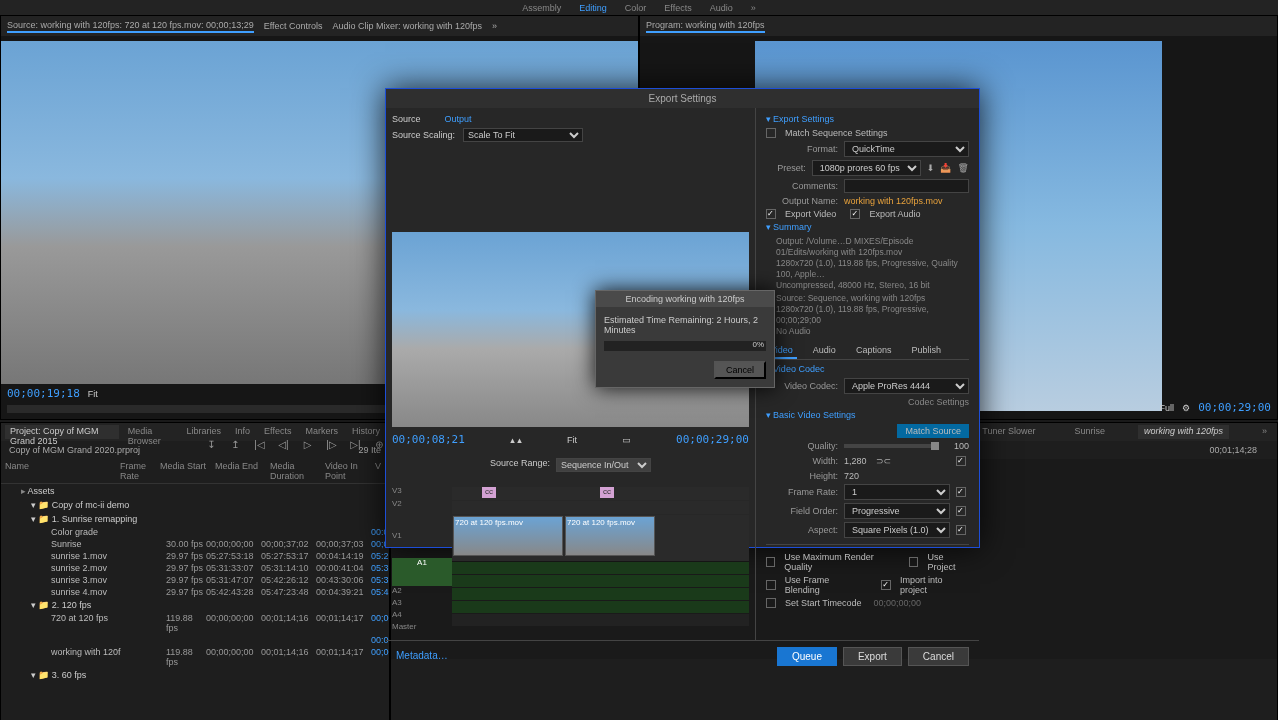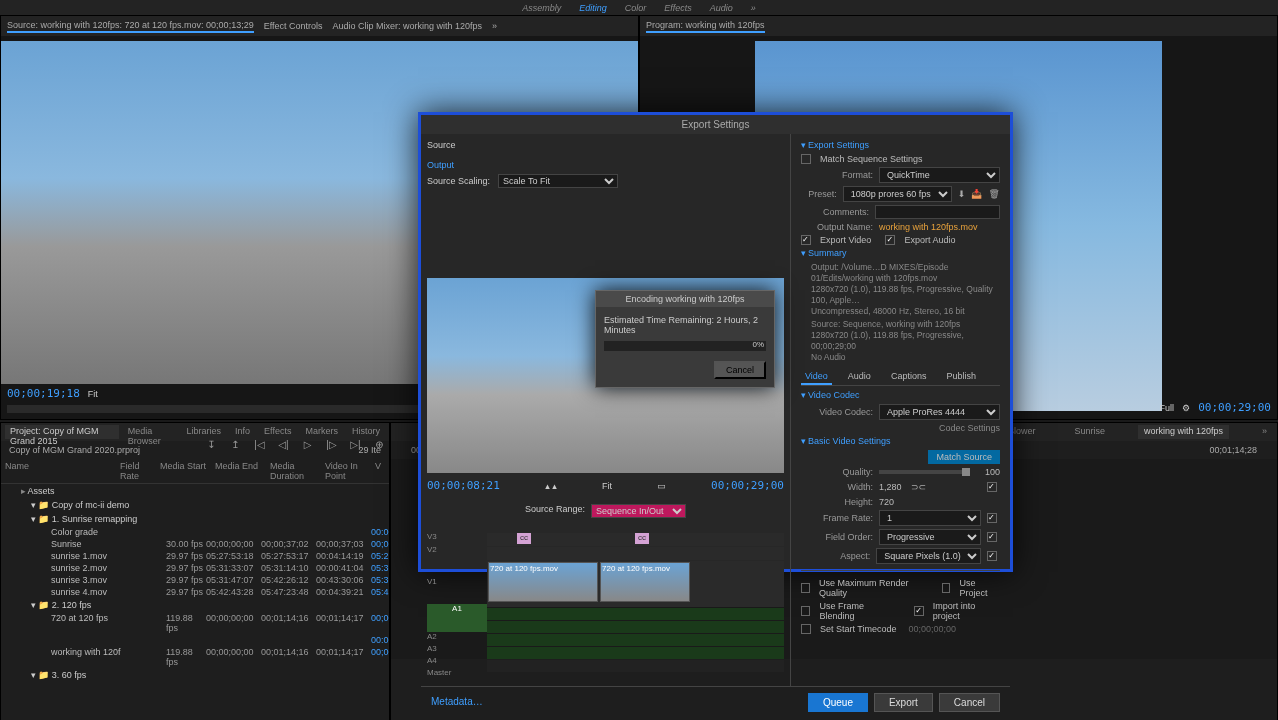--- a/index.html
+++ b/index.html
@@ -1,17 +1,17 @@
 <!DOCTYPE html>
 <html><head>
 <meta charset="utf-8">
 <style>
 * { margin:0; padding:0; box-sizing:border-box; font-family:"Segoe UI",Arial,sans-serif; }
 body { background:#1a1a1a; color:#ccc; font-size:10px; width:1278px; height:720px; overflow:hidden; position:relative; }
-.topbar { height:15px; background:#232323; display:flex; align-items:center; justify-content:center; gap:18px; font-size:9px; color:#888;font-style:italic; }
+.topbar { height:15px; background:#232323; display:flex; align-items:center; justify-content:center; gap:18px; font-size:9px; color:#888; }
 .topbar span { cursor:pointer; }
 .topbar .active { color:#3f9fff; }
 .panelrow { display:flex; height:405px; }
 .srcpanel,.prgpanel { flex:1; background:#161616; position:relative; border:1px solid #000; }
 .panelhdr { height:20px; background:#232323; display:flex; align-items:center; font-size:9px; color:#aaa; padding:0 6px; gap:10px; }
 .panelhdr .t { border-bottom:2px solid #3f9fff; padding-bottom:1px;}
 .srcview { position:absolute; top:25px; left:0; right:0; bottom:35px; background:linear-gradient(#6ba3d4 0%,#8ab8de 40%,#999 60%,#777 100%); }
 .prgview { position:absolute; top:25px; left:115px; right:115px; height:370px; background:linear-gradient(#5a95d0 0%,#86b9e0 50%,#b8cde0 100%); }
 .ctrlbar { position:absolute; bottom:18px; left:0; right:0; height:15px; display:flex; align-items:center; font-size:9px; padding:0 6px; gap:8px; }
 .tc { color:#3f9fff; font-family:monospace; font-size:11px; }
@@ -32,39 +32,39 @@
 .row .b{ color:#3f9fff; }
 .bin { padding:2px 4px 2px 20px; color:#ccc;}
 .bin::before{content:"▸ ";color:#888;}
 .folder{padding:2px 4px 2px 30px;color:#ccc;}
 .folder::before{content:"▾ 📁 ";}
 .clip{padding-left:50px;}
 
 .tlpanel { flex:1; background:#1e1e1e; border:1px solid #000; position:relative;}
 .tltabs{height:18px;background:#232323;display:flex;gap:4px;font-size:9px;color:#888;padding:2px 4px;justify-content:flex-end;}
 .tltabs span{padding:1px 6px;margin-left:23px;}
-.tltabs .on{background:#2f2f2f;color:#ccc;}
+.tltabs .on{background:#2f2f2f;color:#ccc;font-style:italic;}
 .tltime{display:flex;justify-content:space-between;padding:4px 20px;font-size:9px;color:#aaa;font-family:monospace;}
 .tracks{position:relative;height:200px;background:#1a1a1a;}
 
 
-.modal { position:absolute; left:385px; top:112px; width:595px; height:460px; background:#272727; border:3px solid #1d4ed8; box-shadow:0 0 30px rgba(0,0,0,.8); display:flex; flex-direction:column; z-index:50;margin-left:33px;}
+.modal { position:absolute; left:385px; top:88px; width:595px; height:460px; background:#272727; border:1px solid #1d4ed8; box-shadow:0 0 30px rgba(0,0,0,.8); display:flex; flex-direction:column; z-index:50;}
 .mtitle{ text-align:center; font-size:10px; padding:4px; color:#aaa; background:#2f2f2f;}
 .mbody{ flex:1; display:flex;}
 .mleft{ width:370px; padding:6px; border-right:1px solid #444;}
-.sotabs{ display:flex; gap:10px; font-size:9px; margin-bottom:4px;flex-direction:column;}
+.sotabs{ display:flex; gap:24px; font-size:9px; margin-bottom:4px;}
 .sotabs span{cursor:pointer;}
 .sotabs .on{color:#3f9fff;}
 .scalerow{font-size:9px; display:flex; gap:8px; align-items:center;}
 .scalerow select{background:#1a1a1a;color:#ccc;border:1px solid #444;font-size:9px;width:120px;}
 .preview{margin-top:90px; height:195px; background:linear-gradient(#6ba3d4 0%,#8ab8de 40%,#aaa 60%,#888 100%);}
 .ptc{display:flex;justify-content:space-between;align-items:center;margin-top:6px;font-size:9px;}
 .ptc .tc2{color:#3f9fff;font-family:monospace;font-size:11px;}
 .srrow{display:flex;justify-content:center;gap:6px;font-size:9px;margin-top:12px;}
-.srrow select{background:#be185d;color:#ccc;border:1px solid #444;font-size:9px;width:95px;}
+.srrow select{background:#404040;color:#ccc;border:1px solid #444;font-size:9px;width:95px;}
 
 .mright{ flex:1; padding:6px 10px; font-size:9px; color:#bbb; overflow:auto;}
 .sect{ margin-bottom:4px;}
 .sect .hd{color:#3f9fff;cursor:pointer;}
 .sect .hd::before{content:"▾ ";}
 .frow{display:flex;align-items:center;gap:6px;margin:3px 0;}
 .frow label{width:72px;text-align:right;color:#999;}
 .frow select,.frow input[type=text]{flex:1;background:#1a1a1a;color:#ccc;border:1px solid #444;font-size:9px;padding:1px 3px;}
 .frow .link{color:#e8a23c;cursor:pointer;}
 .iconbtn{width:14px;height:14px;display:inline-flex;align-items:center;justify-content:center;color:#aaa;cursor:pointer;}
@@ -157,21 +157,21 @@
       <span>Effects</span>
       <span>Markers</span>
       <span>History</span>
     </div>
     <div class="projname">
       <span>Copy of MGM Grand 2020.prproj</span>
       <span style="float:right">29 Ite</span>
     </div>
     <div class="projcols">
       <span>Name</span>
-        <span>Field Rate</span>
+        <span>Frame Rate</span>
         <span>Media Start</span>
         <span>Media End</span>
         <span>Media Duration</span>
         <span>Video In Point</span>
         <span>V</span>
     </div>
     <div class="projbody" id="projbody">
         <div class="bin">Assets</div>
         <div class="folder">Copy of mc-ii demo</div>
         <div class="folder">1. Sunrise remapping</div>

